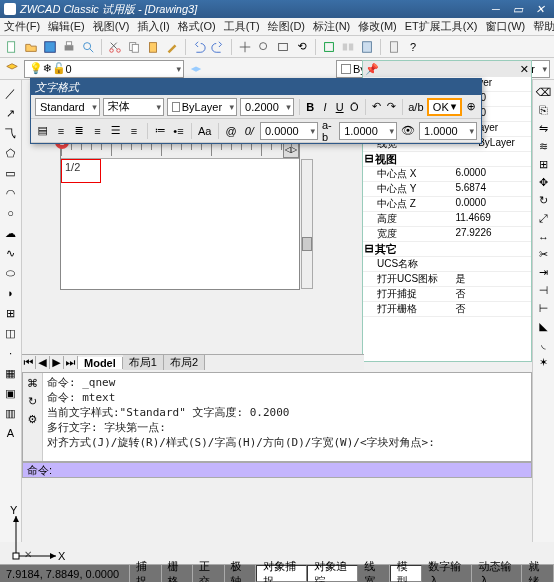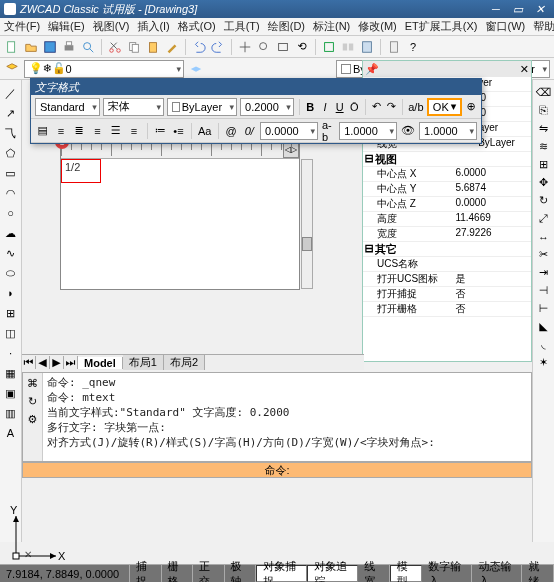--- a/index.html
+++ b/index.html
@@ -47,21 +47,21 @@
 .vscroll { position:absolute; right:-14px; top:18px; width:12px; bottom:0; background:#eee; border:1px solid #aaa;}
 .vscroll .thumb{ position:absolute; left:0; right:0; top:60%; height:14px; background:#ccc; border:1px solid #888;}
 .ucs { position:absolute; left:6px; bottom:16px; z-index:30;}
 .tabs { position:absolute; left:22px; right:190px; top:354px; height:16px; background:#eee; border-top:1px solid #aaa; display:flex; align-items:center; font-size:10px;}
 .tabs .nav{ width:14px; text-align:center; border-right:1px solid #aaa;}
 .tabs .tab{ padding:0 6px; border-right:1px solid #aaa; background:#fff;}
 .tabs .tab.inactive{ background:#ddd;}
 .cmdpanel { position:absolute; left:22px; right:22px; top:372px; height:90px; background:#fff; border:1px solid #aaa; display:flex;}
 .cmdicons { width:20px; background:#eee; border-right:1px solid #ccc; display:flex; flex-direction:column; align-items:center; gap:2px; padding-top:2px;}
 .cmdtext { flex:1; padding:2px 4px; font-family: SimSun, monospace; font-size:11px; color:#222; white-space:pre-wrap; overflow:hidden;}
-.cmdinput { position:absolute; left:22px; right:22px; top:462px; height:16px; border:1px solid #aaa; background:#fdba74; padding:0 4px; display:flex; align-items:center;justify-content:center;}
+.cmdinput { position:absolute; left:22px; right:22px; top:462px; height:16px; border:1px solid #aaa; background:#c4b5fd; padding:0 4px; display:flex; align-items:center;}
 .statusbar { position:absolute; left:0; right:0; bottom:0; height:18px; background:#737373; border-top:1px solid #aaa; display:flex; align-items:center; font-size:10px;}
 .statusbar .cell{ padding:0 6px; border-right:1px solid #aaa; height:100%; display:flex; align-items:center;}
 .statusbar .cell.active{ background:#fff; border:1px inset #888;}
 .xclose { position:absolute; left:24px; bottom:22px; font-size:10px; color:#555;}
 .swatch { width:10px; height:10px; border:1px solid #888; background:#fff; display:inline-block; margin-right:2px;}
 </style>
 </head>
 <body>
 
 <div class="titlebar">

